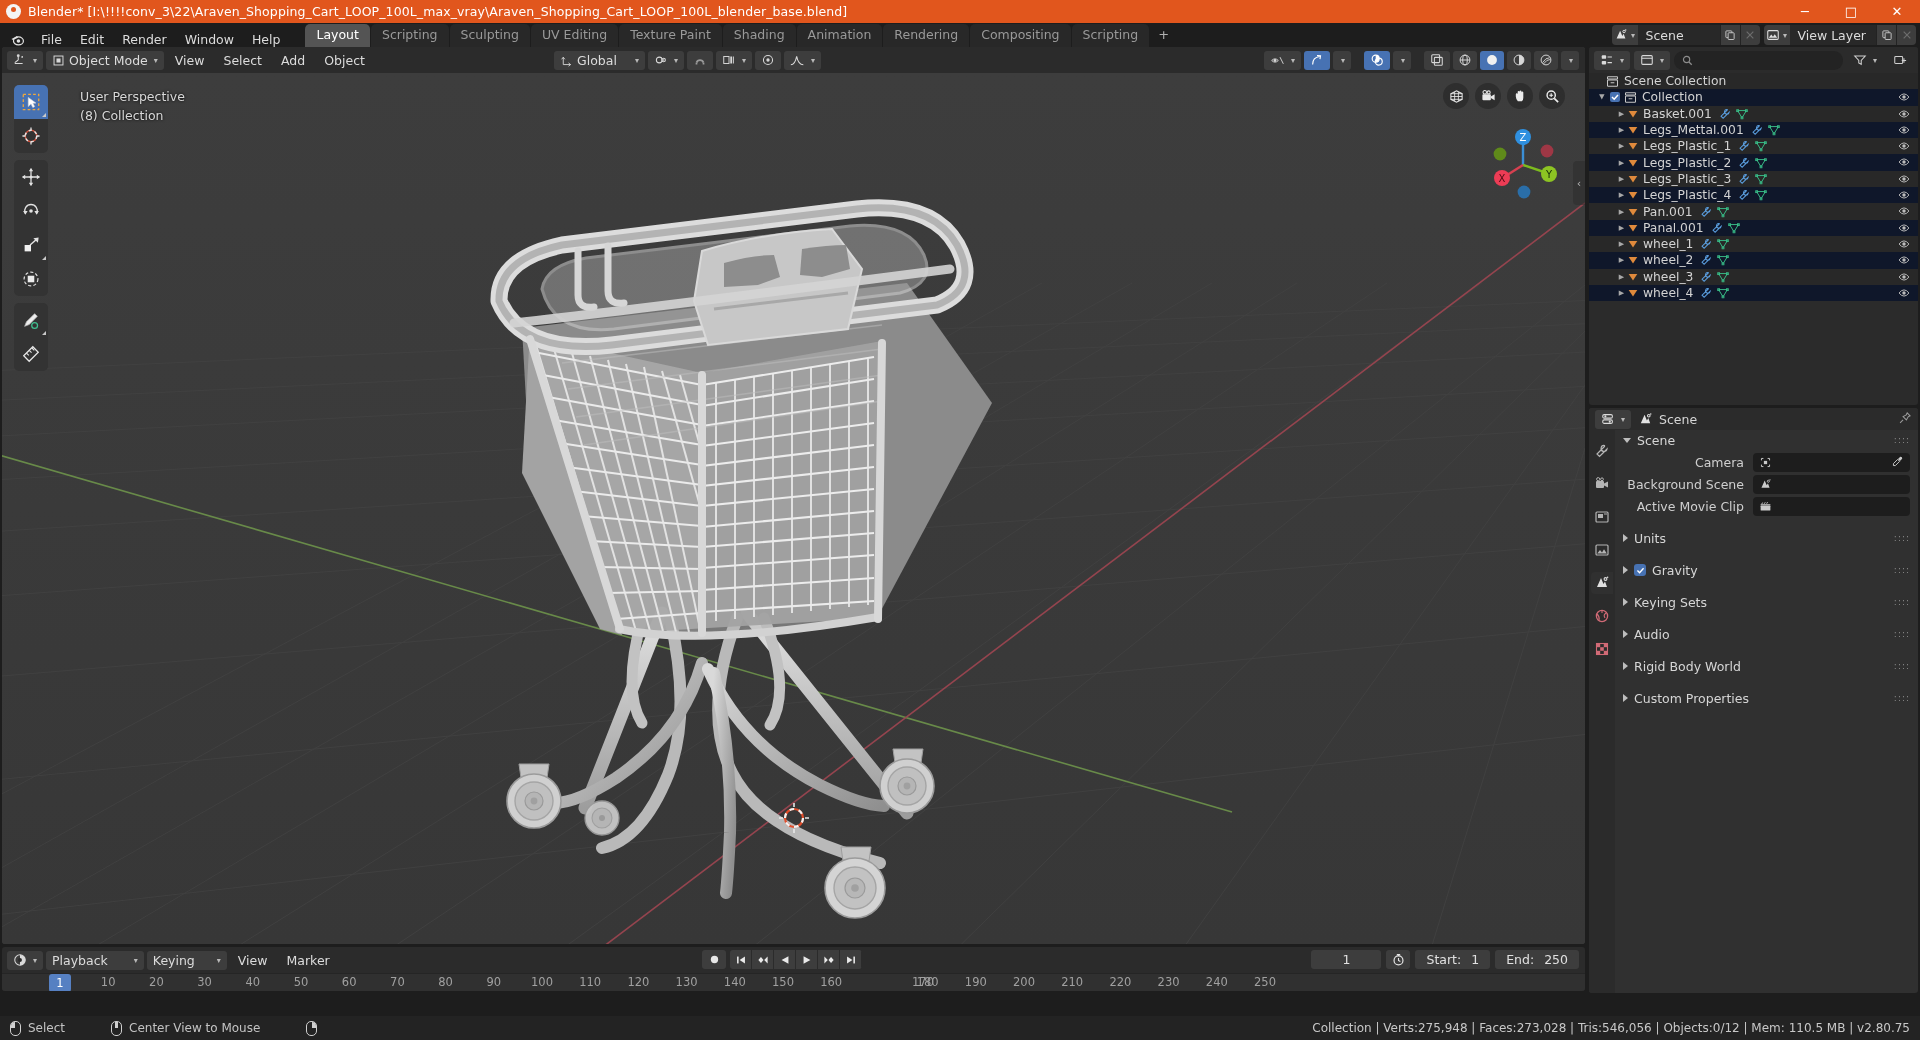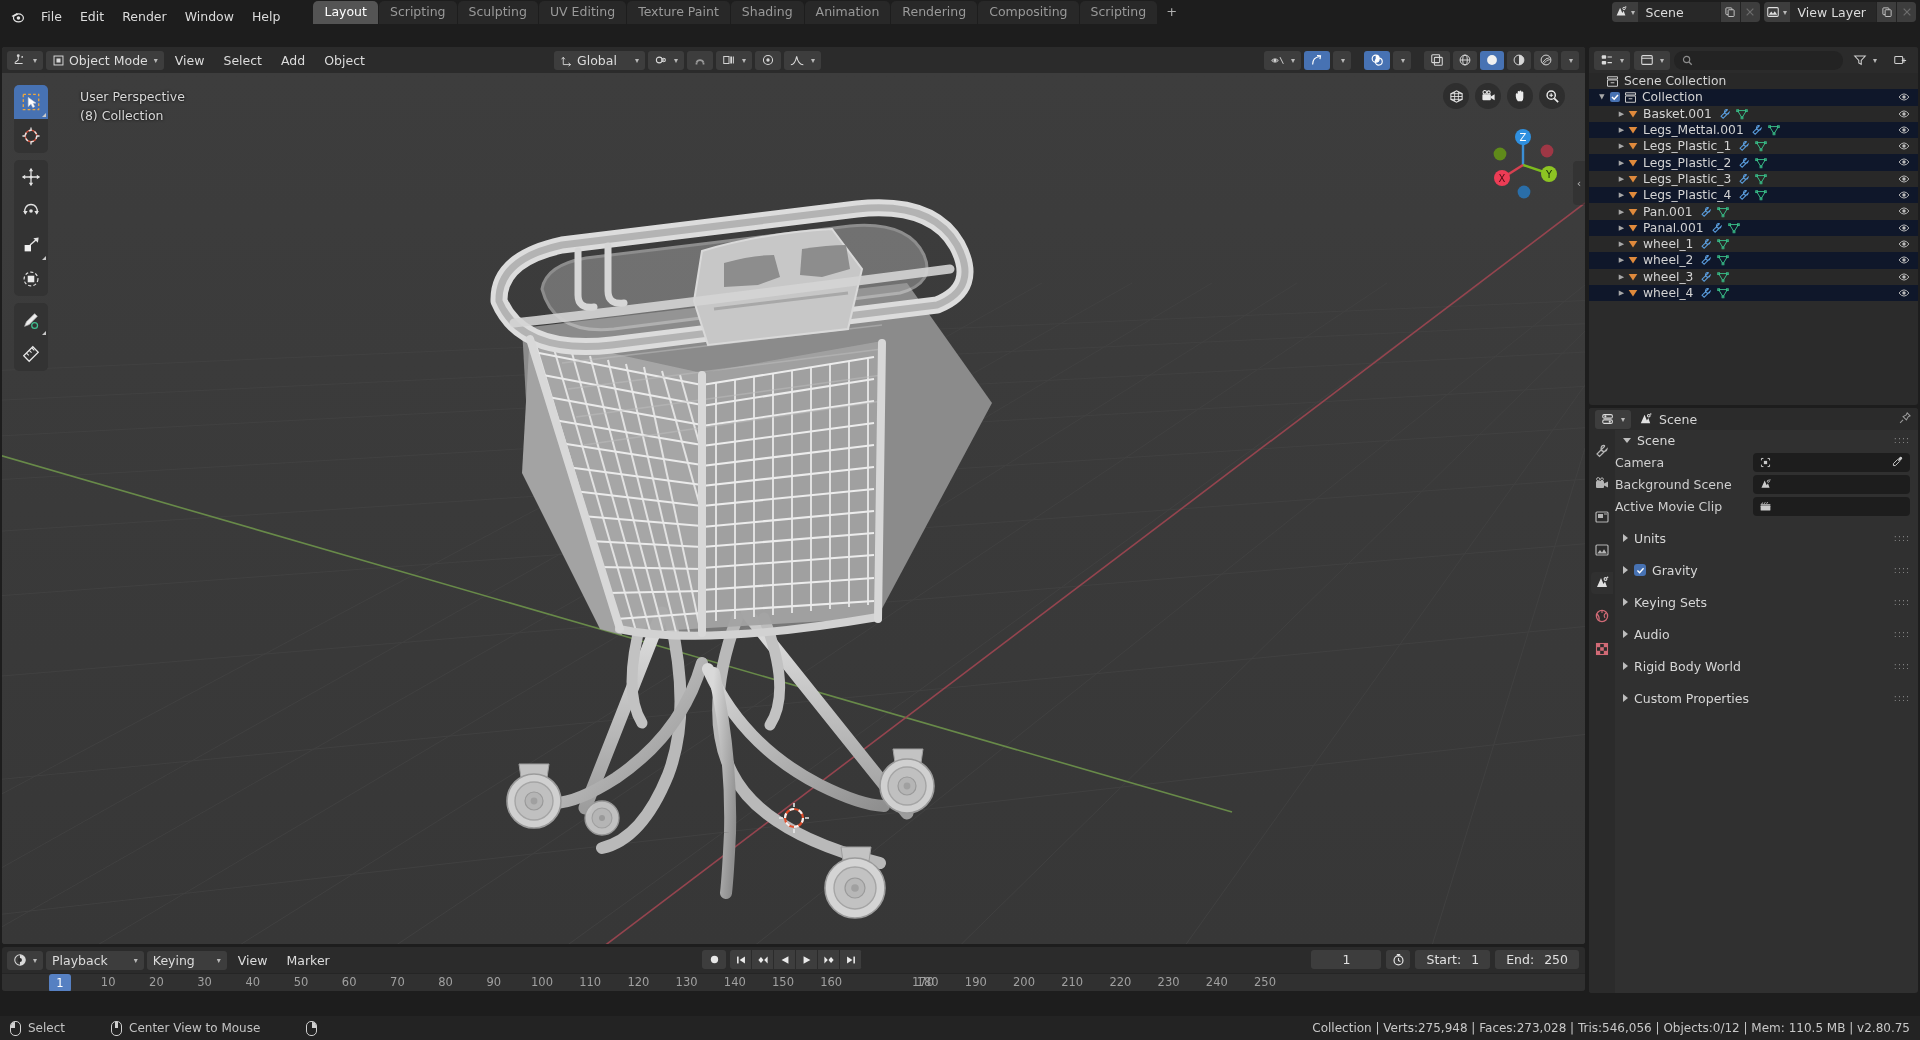--- a/index.html
+++ b/index.html
@@ -38,21 +38,21 @@
     height: 24px; background: #1d1d1d; display: flex; align-items: flex-end;
     padding-left: 6px; position: relative;
   }
   .blender-logo {
     width: 22px; display: flex; align-items: center; justify-content: center; margin-right: 4px;
   }
   .menu-item {
     display: flex; align-items: center; padding: 0 9px; font-size: 12.5px; color: #dcdcdc;
     white-space: nowrap;
   }
-  .wkspace-tabs { display: flex; align-items: flex-end; margin-left: 24px; }
+  .wkspace-tabs { display: flex; align-items: flex-end; margin-left: 16px; }
   .wk-tab {
     padding: 4px 11px 5px; font-size: 12.5px; color: #999; background: #282828;
     border-radius: 5px 5px 0 0; margin-right: 1px; white-space: nowrap;
     line-height: 14px;
   }
   .wk-tab.active { background: #545454; color: #ffffff; }
   .wk-add { padding: 4px 8px 5px; color: #b0b0b0; font-size: 13px; }
   .topright {
     position: absolute; right: 4px; top: 2px; display: flex; align-items: center; gap: 4px;
   }
@@ -198,21 +198,21 @@
   .pr-tab.active { background: #303030; }
   .pr-content { flex: 1; padding: 0; }
   .panel-head {
     height: 20px; display: flex; align-items: center; gap: 6px; padding: 0 8px;
     font-size: 12.5px; color: #d6d6d6; position: relative;
   }
   .tri { width: 0; height: 0; border-left: 5px solid #bdbdbd; border-top: 4px solid transparent; border-bottom: 4px solid transparent; }
   .tri.open { border-left: 4px solid transparent; border-right: 4px solid transparent; border-top: 5px solid #bdbdbd; border-bottom: 0; }
   .grip { margin-left: auto; color: #888; font-size: 9px; letter-spacing: 1px; line-height: 6px; }
   .prop-row { display: flex; align-items: center; height: 19px; margin: 3px 8px 0 0; }
-  .prop-label { width: 138px; text-align: left; padding-right: 9px; font-size: 12.5px; color: #cfcfcf; }
+  .prop-label { width: 138px; text-align: right; padding-right: 9px; font-size: 12.5px; color: #cfcfcf; }
   .prop-field {
     flex: 1; height: 19px; background: #1d1d1d; border-radius: 4px; display: flex;
     align-items: center; padding: 0 6px; gap: 6px; position: relative;
   }
   .prop-field .pf-right { margin-left: auto; color: #c8c8c8; }
   .chk { width: 12px; height: 12px; background: #4772b3; border-radius: 3px; display: flex; align-items: center; justify-content: center; }
   .chk svg { display: block; }
 
   
   .statusbar {
@@ -224,20 +224,29 @@
   .mouse-ico { width: 11px; height: 15px; border: 1.4px solid #cfcfcf; border-radius: 5px; position: relative; }
   .mouse-ico.left::before { content:""; position:absolute; left:0; top:0; width:4px; height:6px; background:#cfcfcf; border-radius:4px 0 0 0;}
   .mouse-ico.mid::before { content:""; position:absolute; left:3px; top:0; width:3px; height:6px; background:#cfcfcf;}
   .mouse-ico.right::before { content:""; position:absolute; right:0; top:0; width:4px; height:6px; background:#cfcfcf; border-radius:0 4px 0 0;}
 </style>
 </head>
 <body>
 
 <div class="app">
 
+  <div class="titlebar">
+    <div class="tb-icon"></div>
+    <div class="tb-title">Blender* [I:\!!!!conv_3\22\Araven_Shopping_Cart_LOOP_100L_max_vray\Araven_Shopping_Cart_LOOP_100L_blender_base.blend]</div>
+    <div class="win-ctrls">
+      <div>─</div>
+      <div>□</div>
+      <div class="wc-close">✕</div>
+    </div>
+  </div>
 
   <div class="menubar">
     <div class="blender-logo">
       <svg width="15" height="15" viewBox="0 0 16 16">
           <ellipse cx="9" cy="9.5" rx="5.3" ry="4.2" fill="none" stroke="#e3e3e3" stroke-width="1.3"></ellipse>
           <circle cx="9" cy="9.6" r="1.9" fill="#e3e3e3"></circle>
           <path d="M1.6 7.4 L7.5 4.3 L8.6 6.0 L3.2 8.6 Z" fill="#e3e3e3"></path>
         </svg>
     </div>
     <div class="menu-item">File</div>

